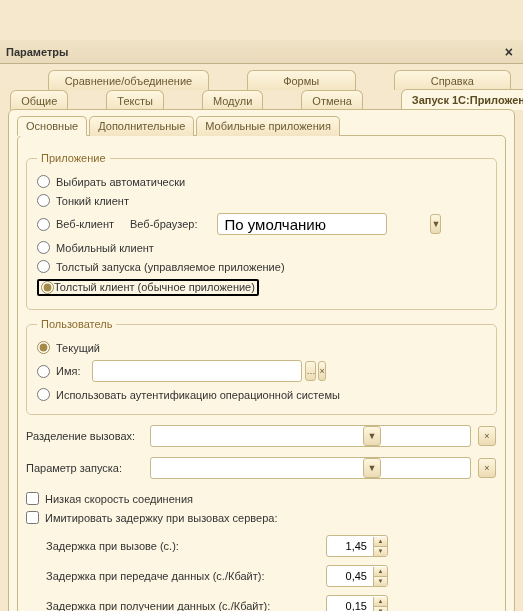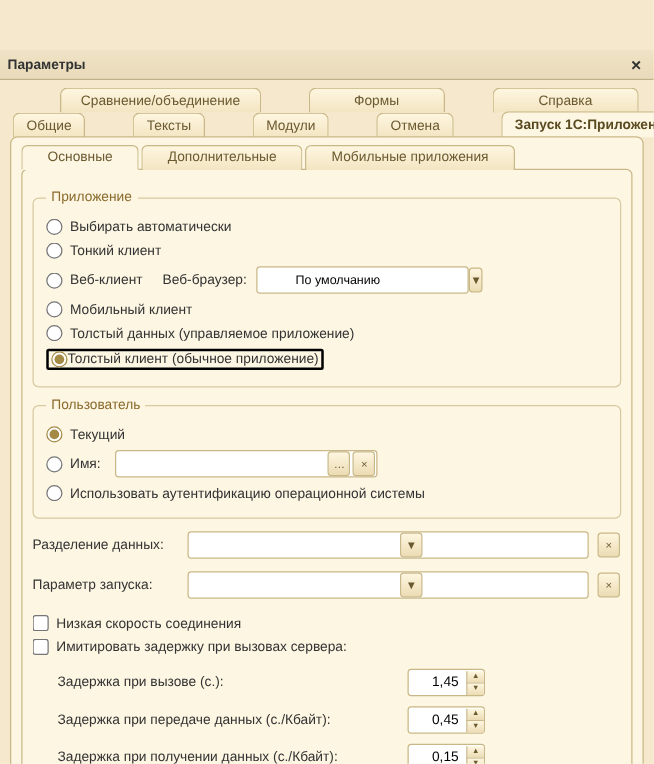--- a/index.html
+++ b/index.html
@@ -68,21 +68,21 @@
     min-height: 522px;
     position: relative;
     z-index: 2;
   }
   .subtab-row { display: flex; gap: 2px; margin-bottom: -1px; position: relative; z-index: 3; }
   .subtab {
     background: linear-gradient(#fef6e0, #f3e5c2);
     border: 1px solid #c9b887;
     border-bottom: none;
     border-radius: 5px 5px 0 0;
-    padding: 3px 20px;
+    padding: 3px 8px;
     cursor: pointer;
     color: #6b5a30;
   }
   .subtab.active {
     background: #fdf6e3;
     border-bottom: 1px solid #fdf6e3;
   }
   .subpanel {
     border: 1px solid #c9b887;
     border-radius: 5px;
@@ -109,38 +109,37 @@
   .highlighted {
     border: 2px solid #000;
     border-radius: 2px;
     display: inline-flex;
     padding: 0 2px;
   }
   .inline-select {
     display: inline-flex;
     align-items: center;
     margin-left: 10px;
-    gap: 8px;
+    gap: 20px;
   }
   .combo {
     display: inline-flex;
     align-items: center;
     border: 1px solid #c9b887;
     background: #fff;
     height: 22px;
     border-radius: 3px;
   }
   .combo input {
     border: none;
     outline: none;
     background: transparent;
     padding: 0 6px;
-    font-size: 10px;
+    font-size: 15px;
     height: 100%;
-    margin-left: 24px;
   }
   .combo-btn, .mini-btn {
     width: 18px;
     height: 20px;
     background: linear-gradient(#fef6e0, #ecdcb4);
     border: 1px solid #c9b887;
     border-radius: 3px;
     display: inline-flex;
     align-items: center;
     justify-content: center;
@@ -254,21 +253,21 @@
               <span class="combo-btn">▼</span>
             </span>
           </span>
         </div>
         <div class="radio-row">
           <input type="radio" name="app" style="">
           <label>Мобильный клиент</label>
         </div>
         <div class="radio-row">
           <input type="radio" name="app" style="">
-          <label>Толстый данных (управляемое приложение)</label>
+          <label>Толстый запуска (управляемое приложение)</label>
         </div>
         <div class="radio-row">
           <span class="highlighted">
             <input type="radio" name="app" checked="" style="">
             <label>Толстый клиент (обычное приложение)</label>
           </span>
         </div>
       </fieldset>
 
       <fieldset>
@@ -286,21 +285,21 @@
             <span class="combo-btn">×</span>
           </span>
         </div>
         <div class="radio-row">
           <input type="radio" name="usr" style="">
           <label>Использовать аутентификацию операционной системы</label>
         </div>
       </fieldset>
 
       <div class="form-row">
-        <label>Разделение данных:</label>
+        <label>Разделение вызовах:</label>
         <span class="combo">
           <input style="">
           <span class="combo-btn">▼</span>
         </span>
         <span class="mini-btn">×</span>
       </div>
 
       <div class="form-row">
         <label>Параметр запуска:</label>
         <span class="combo">

